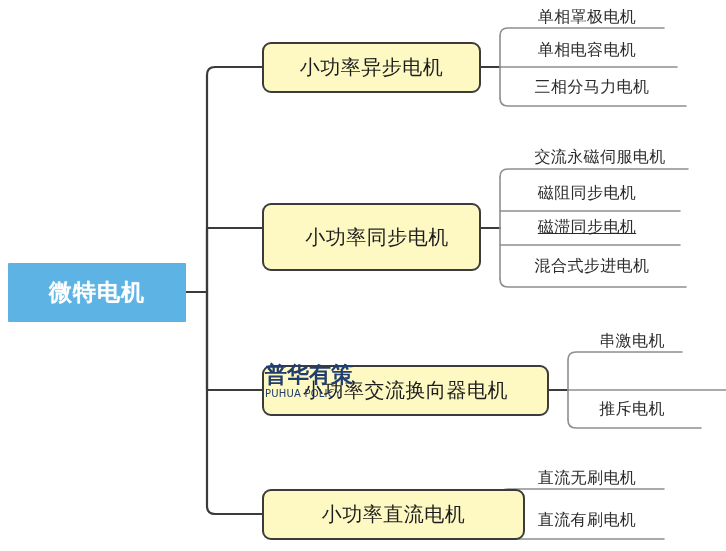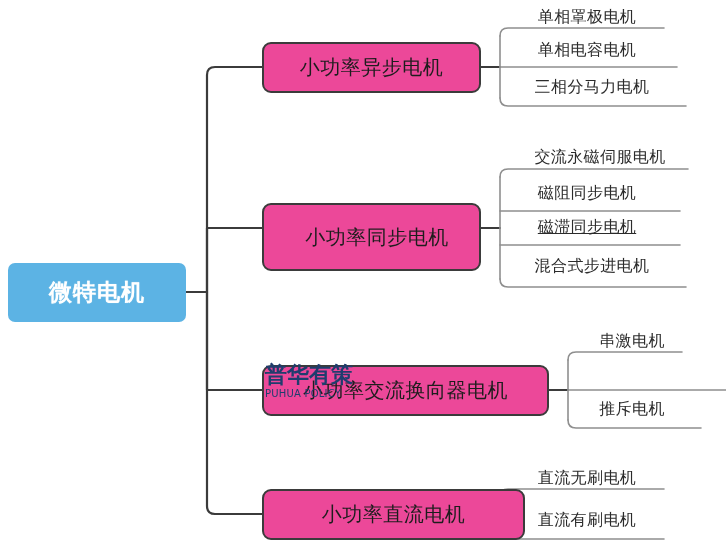--- a/index.html
+++ b/index.html
@@ -26,30 +26,30 @@
   .node {
     position: absolute;
     box-sizing: border-box;
     display: flex;
     align-items: center;
     justify-content: center;
     white-space: nowrap;
   }
   .root-node {
     background: #5cb3e4;
-    border-radius: 7px;
+    border-radius: 1px;
     color: #ffffff;
     font-size: 23px;
     font-weight: bold;
     letter-spacing: 1px;
     text-shadow: 0 0 1px rgba(255,255,255,0.6);
     justify-content: center;
   }
   .branch-node {
-    background: #ec4899;
+    background: #fef9c3;
     border: 2px solid #3b3b3b;
     border-radius: 9px;
     color: #1d1d1d;
     font-size: 20px;
     letter-spacing: 0.5px;
   }
   .leaf-node {
     position: absolute;
     box-sizing: border-box;
     display: flex;

